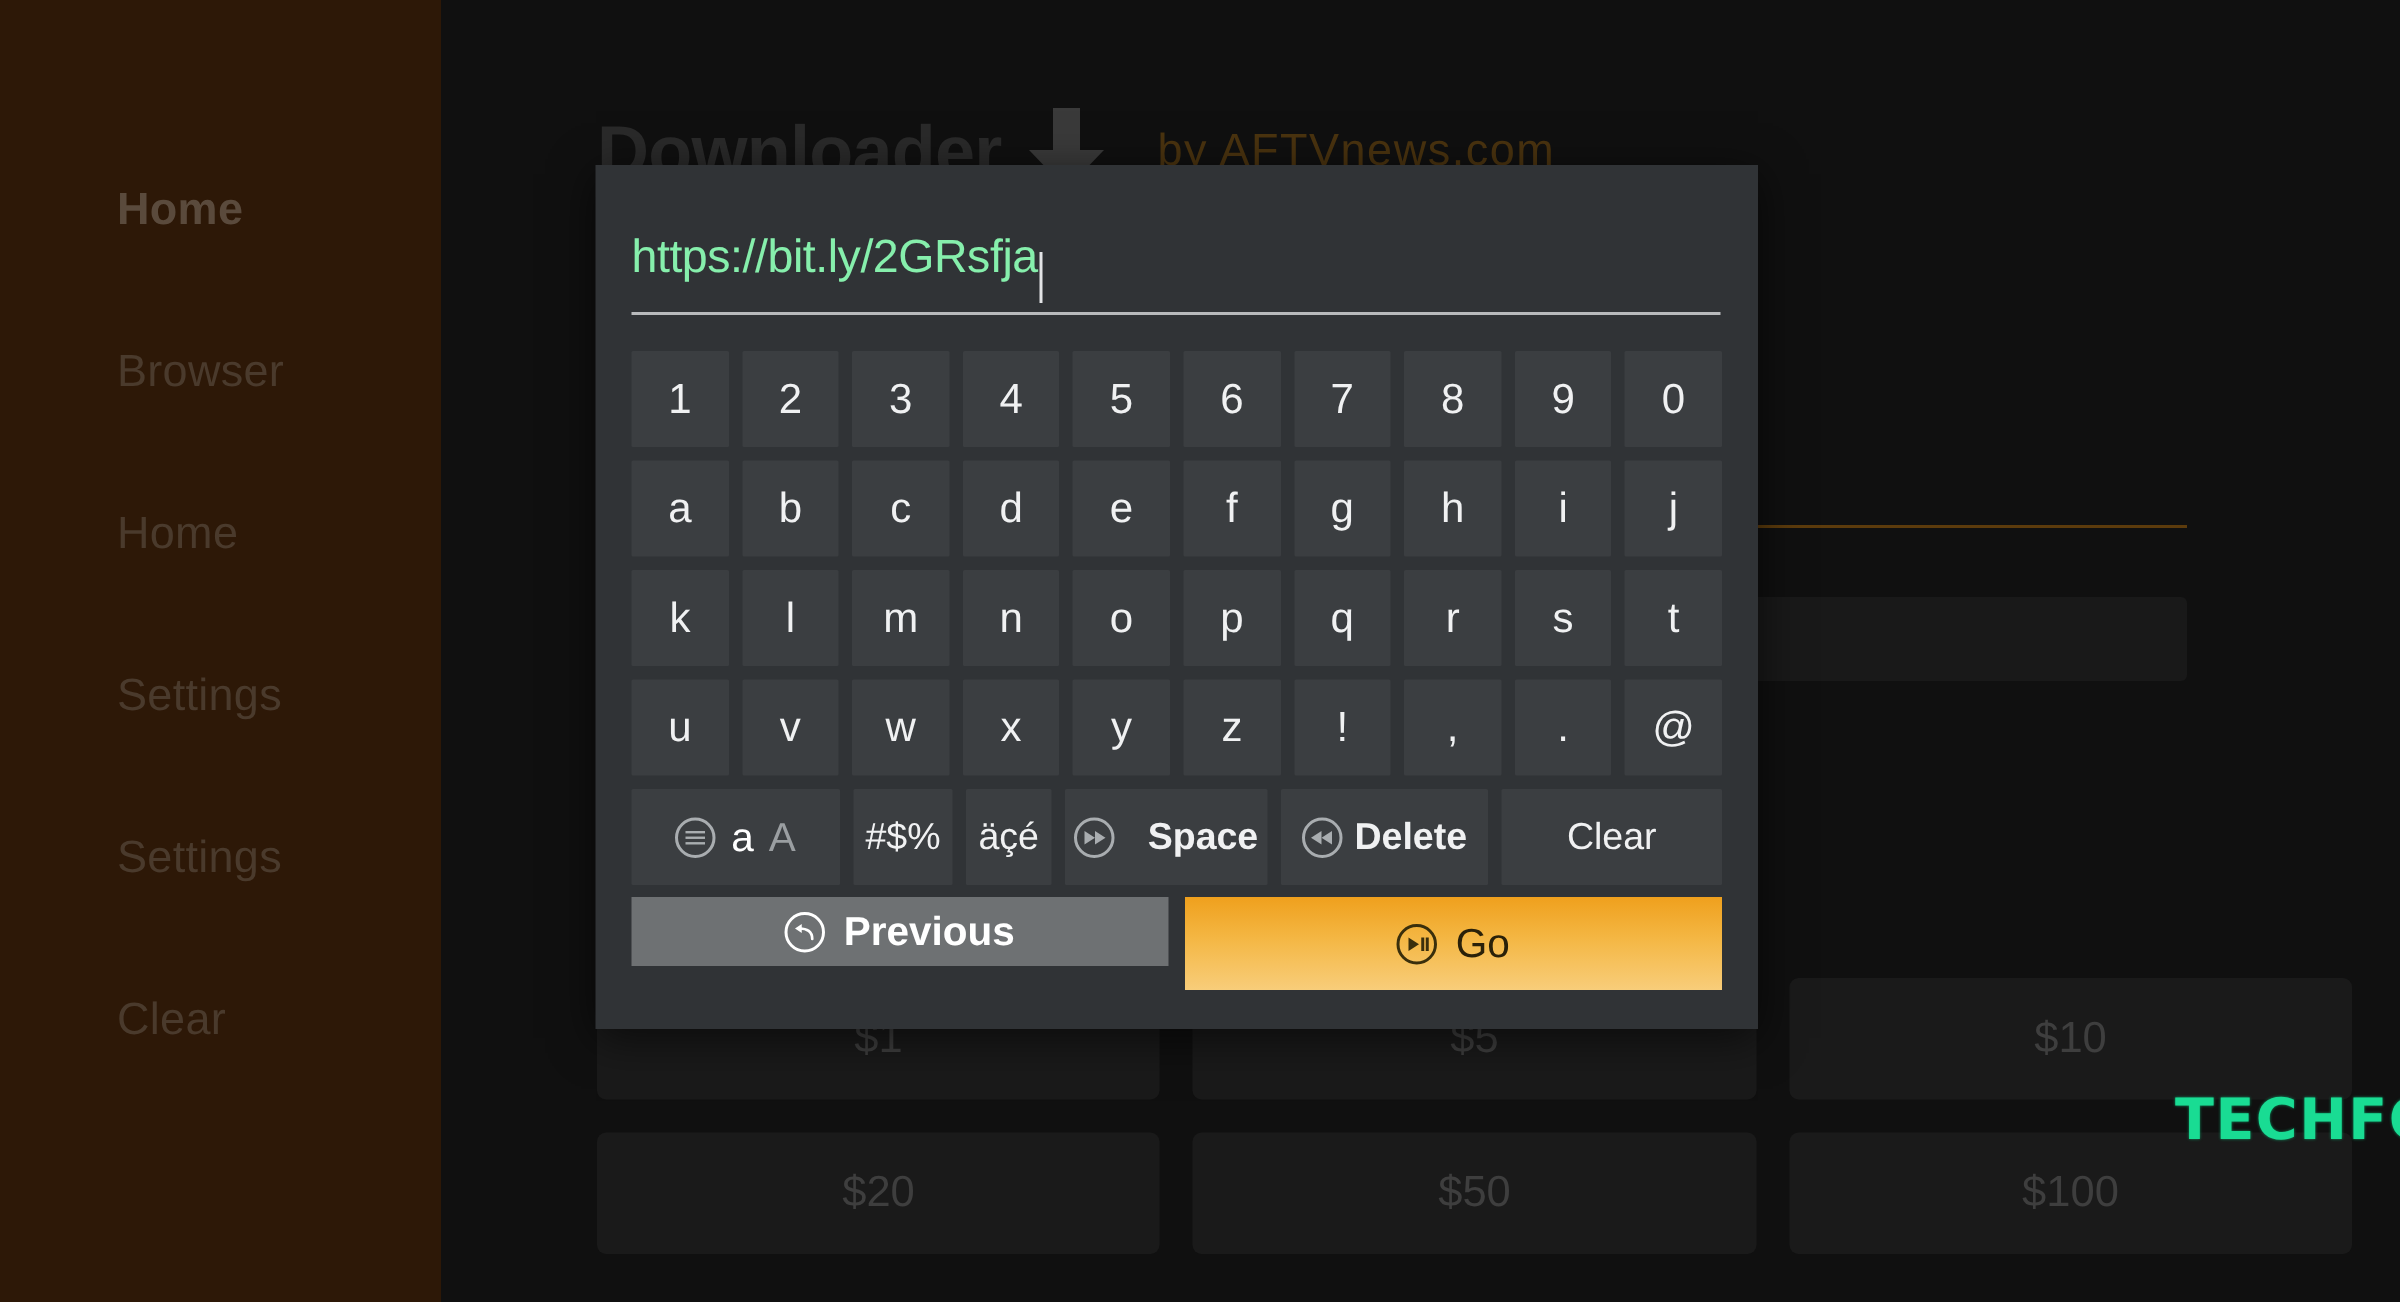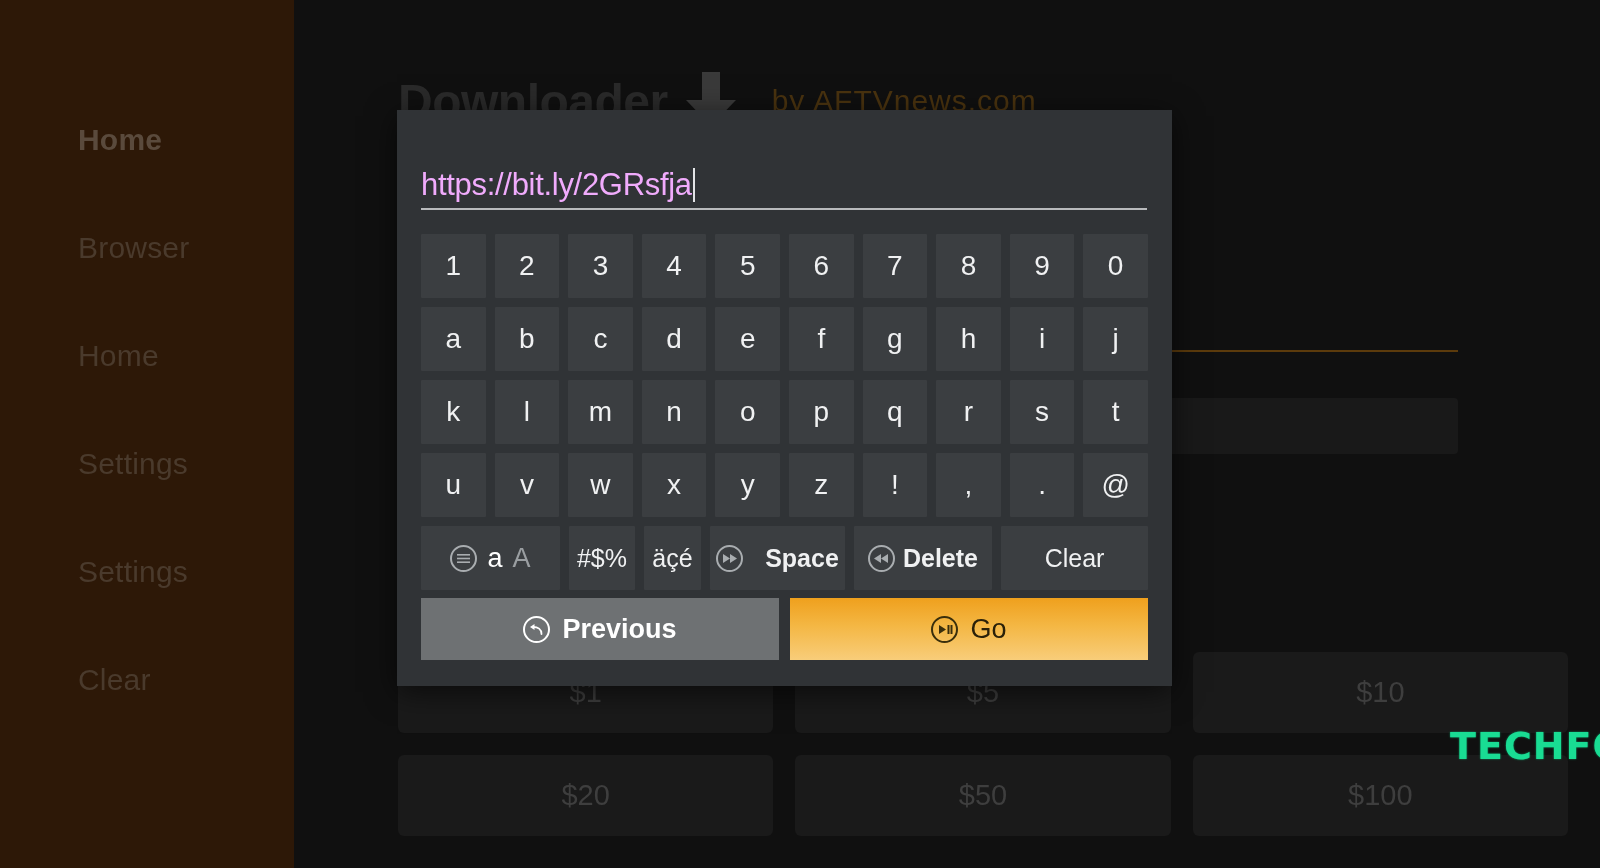--- a/index.html
+++ b/index.html
@@ -94,21 +94,21 @@
     width: 775px; height: 576px;
     background: #303336;
     box-shadow: 0 6px 28px rgba(0,0,0,0.6);
   }
   .url-field {
     position: absolute; left: 24px; top: 48px; width: 726px; height: 52px;
     border-bottom: 2px solid #b8babc;
     display: flex; align-items: flex-end;
   }
   .url-text {
-    font-size: 31px; color: #f0abfc; line-height: 1; padding-bottom: 8px;
+    font-size: 31px; color: #86efac; line-height: 1; padding-bottom: 22px;
     letter-spacing: -0.3px; white-space: pre;
   }
   .caret {
     display: inline-block; width: 2px; height: 34px;
     background: #e2e4e6; margin-bottom: 6px; margin-left: 1px;
   }
 
   .keyboard { position: absolute; left: 24px; top: 124px; width: 727px; }
   .kb-row { display: flex; gap: 9px; margin-bottom: 9px; }
   .key {
@@ -132,21 +132,21 @@
     display: inline-flex; align-items: center; justify-content: center;
     flex: 0 0 auto;
   }
   .circ svg { display: block; }
 
   .action-row {
     position: absolute; left: 24px; top: 488px; width: 727px;
     display: flex; gap: 11px;
   }
   .btn-prev {
-    flex: 0 0 358px; height: 62px; background: #6e7173;
+    flex: 0 0 358px; height: 46px; background: #6e7173;
     display: flex; align-items: center; justify-content: center; gap: 12px;
     font-size: 27px; color: #ffffff; font-weight: 600;
   }
   .btn-go {
     flex: 1 1 auto; height: 62px;
     background: linear-gradient(180deg, #efa01d 0%, #f4b744 45%, #f8cd7a 100%);
     display: flex; align-items: center; justify-content: center; gap: 12px;
     font-size: 27px; color: #2a2109; font-weight: 400;
   }
   .circ-dark { border-color: #3a2f0c; }

